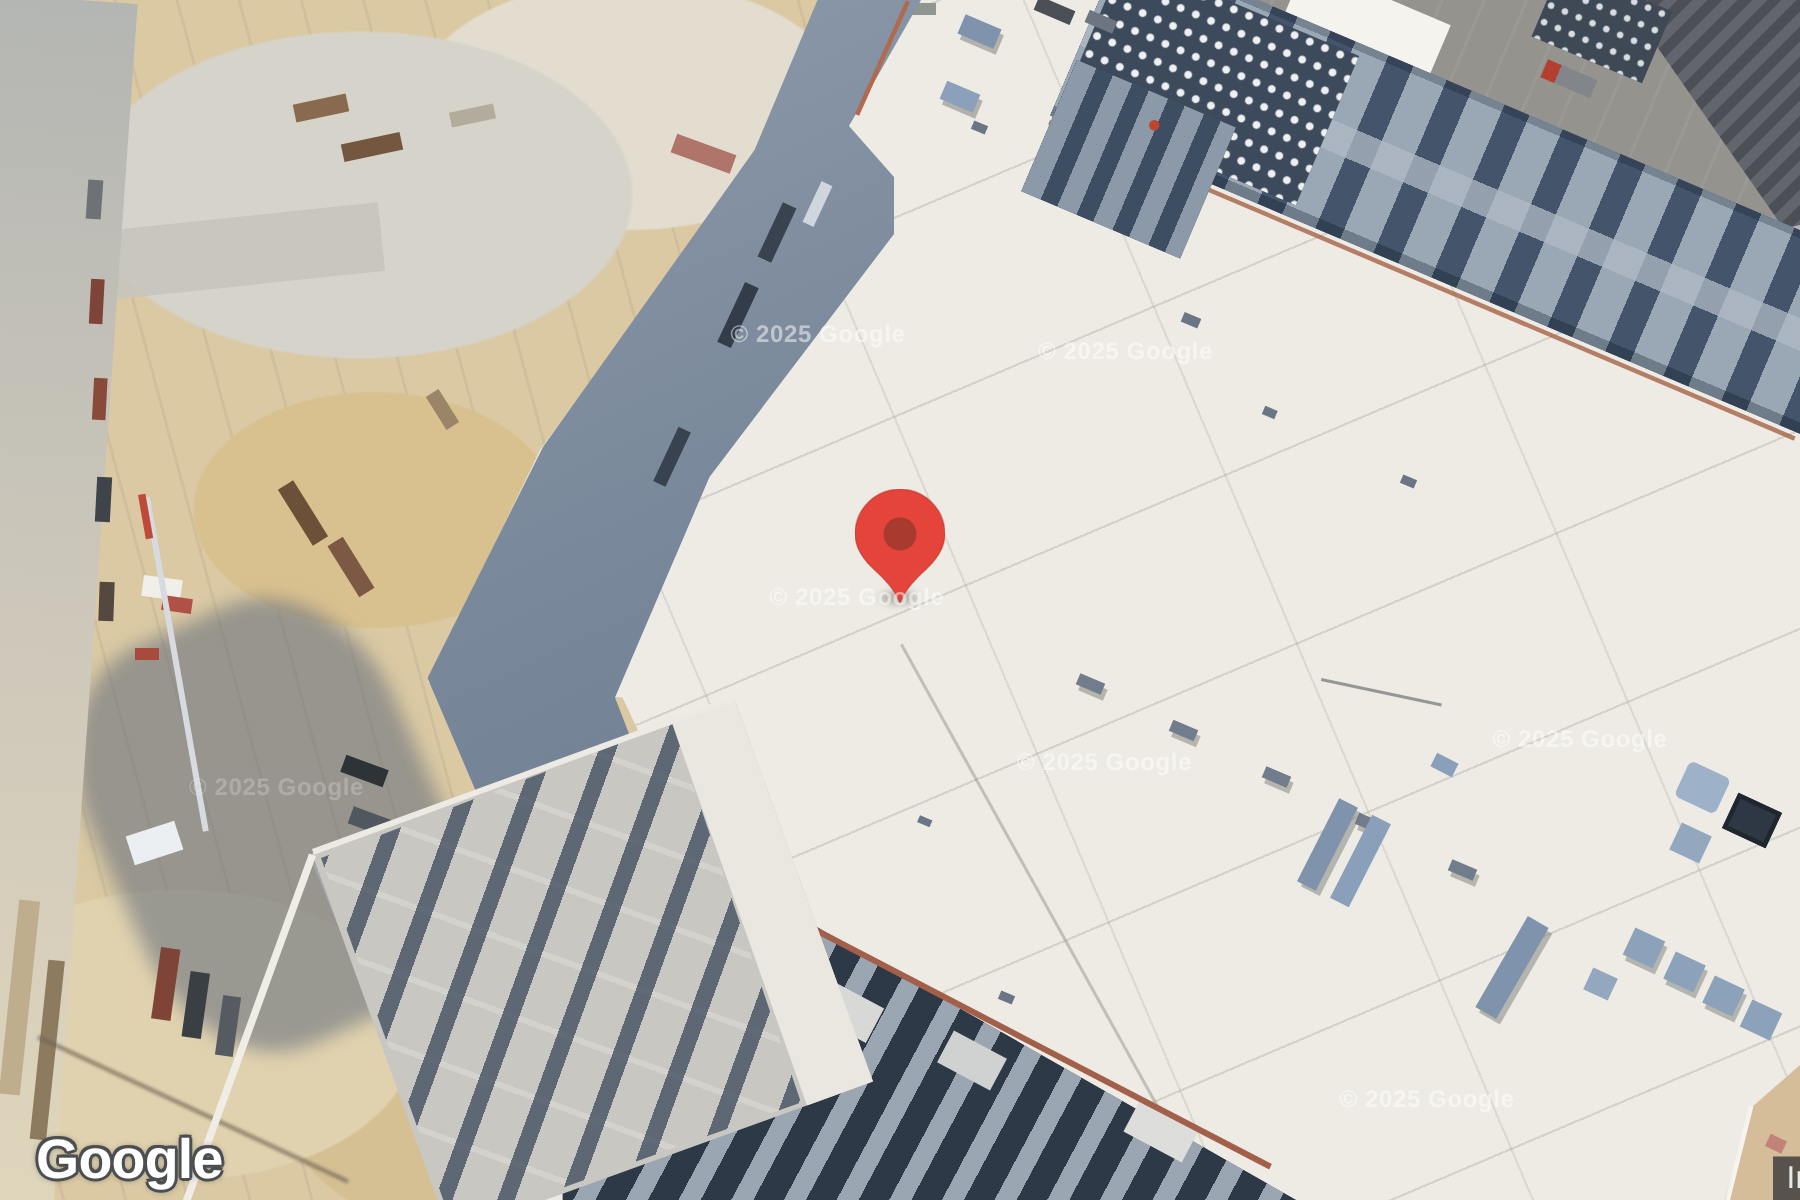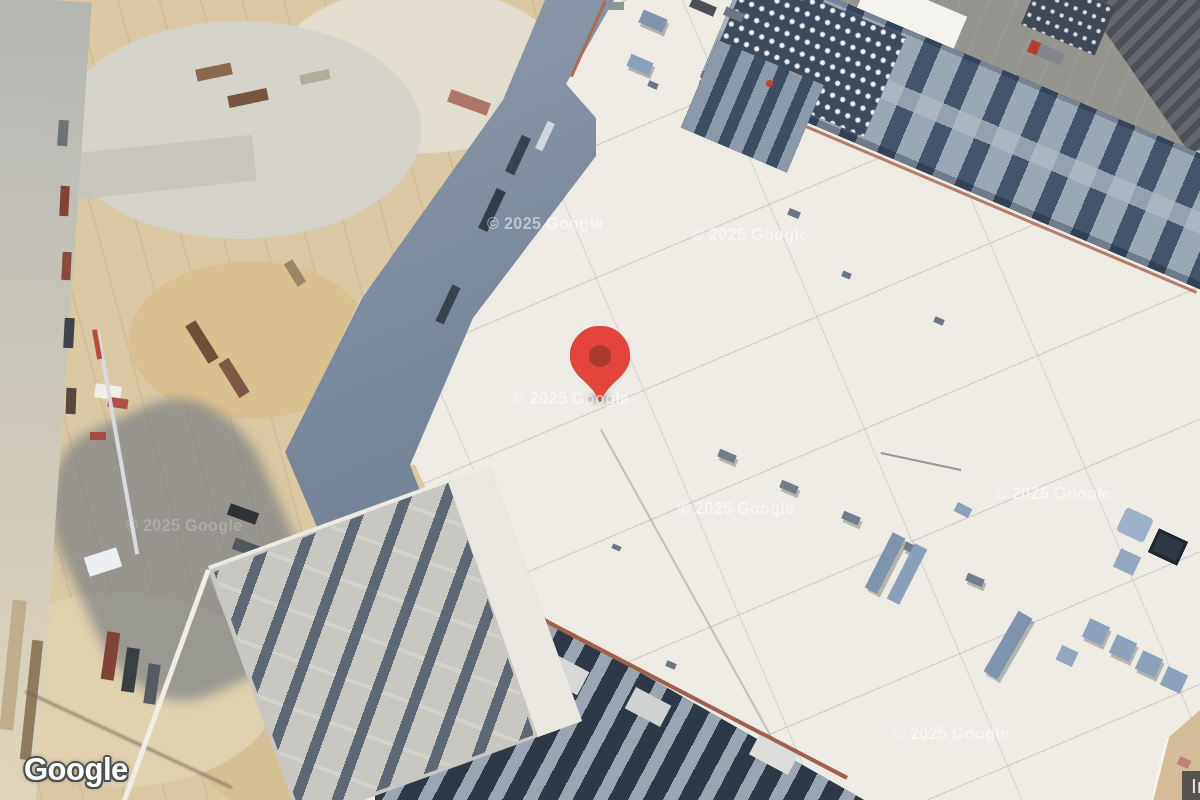--- a/index.html
+++ b/index.html
@@ -100,21 +100,21 @@
   
   .d{position:absolute;}
   .crane-shadow{left:26px;top:690px;width:228px;height:3px;transform:rotate(25deg);transform-origin:0 0;background:rgba(110,100,85,.65);filter:blur(1px);}
   .pin-shadow{left:586px;top:394px;width:26px;height:9px;border-radius:50%;background:rgba(40,35,25,.28);filter:blur(2px);}
 
   
   .wm{color:rgba(255,255,255,.5);font-size:16px;font-weight:700;letter-spacing:.4px;white-space:nowrap;}
   .wm-faint{color:rgba(255,255,255,.22);}
   .wm1{left:487px;top:215px;} .wm2{left:692px;top:226px;} .wm3{left:513px;top:390px;}
   .wm4{left:678px;top:500px;} .wm5{left:995px;top:485px;} .wm6{left:893px;top:725px;} .wm7{left:126px;top:517px;}
-  .google-logo{left:24px;top:752px;font-size:31px;font-weight:700;letter-spacing:-.5px;color:#fff;
+  .google-logo{left:24px;top:752px;font-size:37px;font-weight:700;letter-spacing:-.5px;color:#fff;
     text-shadow:2px 0 0 #4c4f52,-2px 0 0 #4c4f52,0 2px 0 #4c4f52,0 -2px 0 #4c4f52,
       1.5px 1.5px 0 #4c4f52,-1.5px 1.5px 0 #4c4f52,1.5px -1.5px 0 #4c4f52,-1.5px -1.5px 0 #4c4f52,
       0 0 5px rgba(50,50,50,.9);}
   .attribution{right:0;bottom:0;height:29px;line-height:29px;padding:0 9px;background:rgba(55,55,55,.8);}
   .attribution span{position:static;font-size:21px;color:#e8e8e8;letter-spacing:.2px;white-space:nowrap;}
 
   .pin{left:570px;top:326px;width:60px;height:76px;}
 </style>
 </head>
 <body>

